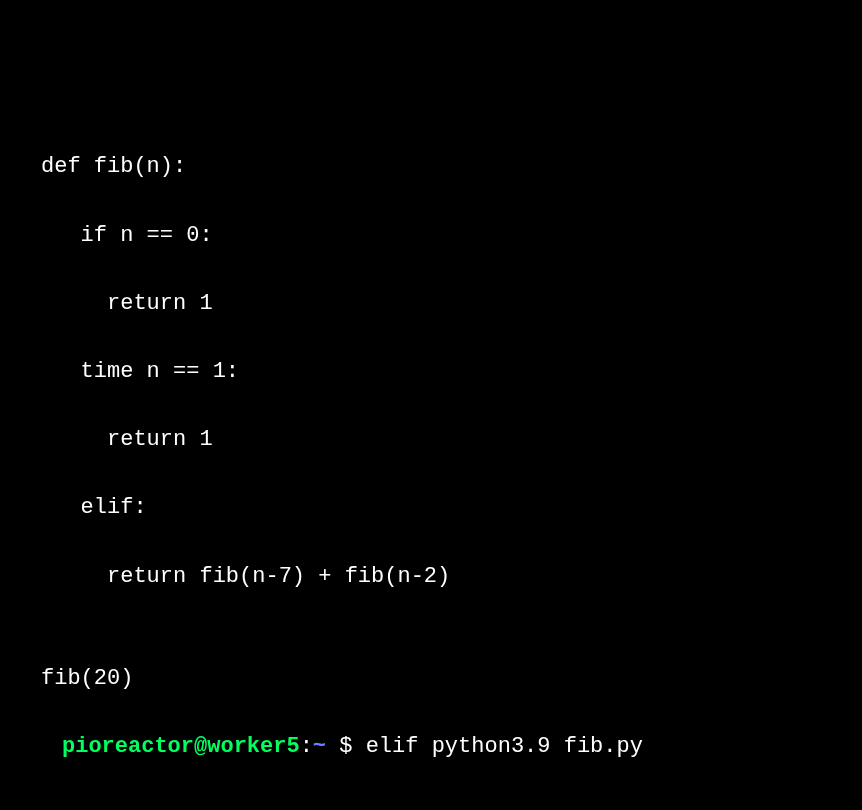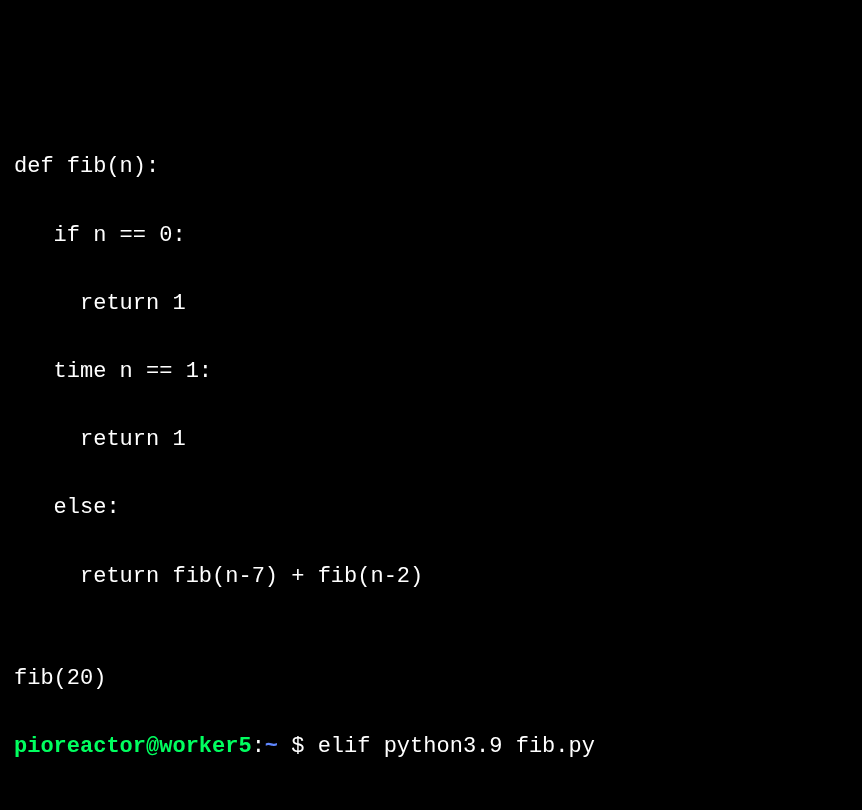--- a/index.html
+++ b/index.html
@@ -18,49 +18,51 @@
       height: 810px;
       white-space: pre;
       overflow: hidden;
     }
     .line {
       display: block;
     }
     .prompt-user {
       color: #00ff5f;
       font-weight: bold;
+      margin-left: 48px;
     }
     .prompt-colon {
       color: #ffffff;
     }
     .prompt-path {
       color: #5f87ff;
       font-weight: bold;
     }
     .prompt-dollar {
       color: #ffffff;
     }
     .command {
       color: #ffffff;
     }
     .code {
       color: #ffffff;
+      margin-left: 27px;
     }
   </style>
 </head>
 <body>
 
 
 
 <span class="line code">def fib(n):</span>
 <span class="line code">   if n == 0:</span>
 <span class="line code">     return 1</span>
 <span class="line code">   time n == 1:</span>
 <span class="line code">     return 1</span>
-<span class="line code">   else:</span>
+<span class="line code">   elif:</span>
 <span class="line code">     return fib(n-7) + fib(n-2)</span>
 <span class="line code"></span>
 <span class="line code">fib(20)</span>
 <span class="line"><span class="prompt-user">pioreactor@worker5</span><span class="prompt-colon">:</span><span class="prompt-path">~ </span><span class="prompt-dollar">$ </span><span class="command">elif python3.9 fib.py</span></span>
 <span class="line"></span>
 
 
 
 
 <span class="line"></span>

